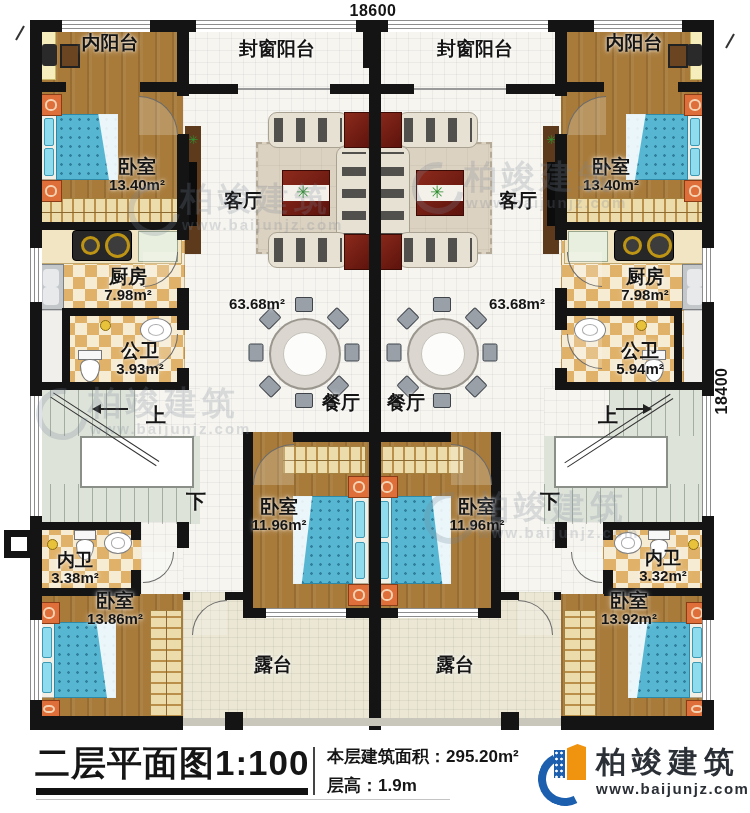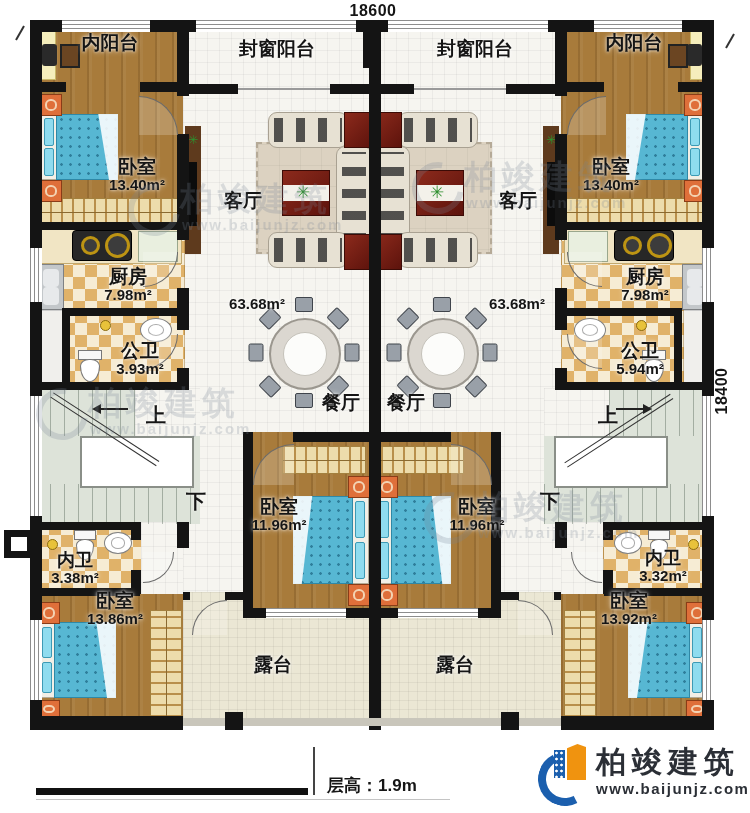--- a/index.html
+++ b/index.html
@@ -485,23 +485,25 @@
     <span class="swirl"></span>
     <span class="wmtxt">柏竣建筑</span>
     <span class="wmurl">www.baijunjz.com</span>
   </div>
   <div class="wm" style="left:424px;top:490px;">
     <span class="swirl"></span>
     <span class="wmtxt">柏竣建筑</span>
     <span class="wmurl">www.baijunjz.com</span>
   </div>
 
+  <div class="tb-title">二层平面图1:100</div>
   <div class="tb-thick"></div>
   <div class="tb-thin"></div>
   <div class="tb-div"></div>
+  <div class="tb-line1">本层建筑面积：295.20m²</div>
   <div class="tb-line2">层高：1.9m</div>
   <div class="logo">
     <div class="swoosh"></div>
     <div class="bldg-b"></div>
     <div class="bldg-o"></div>
     <div class="bname">柏竣建筑</div>
     <div class="burl">www.baijunjz.com</div>
   </div>
 
 </div>

